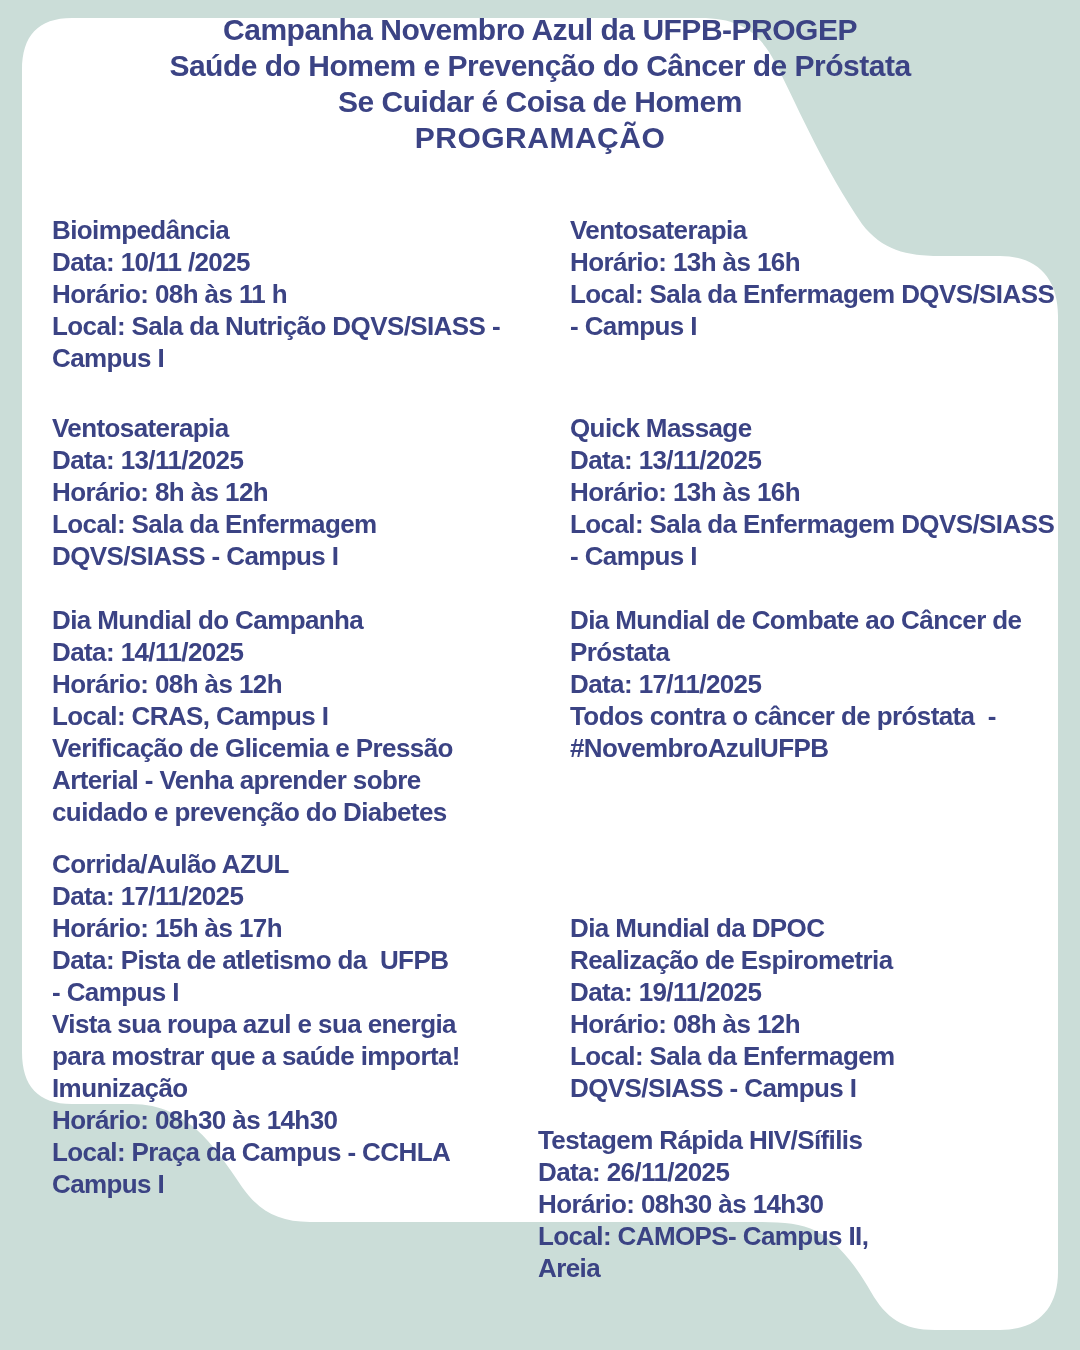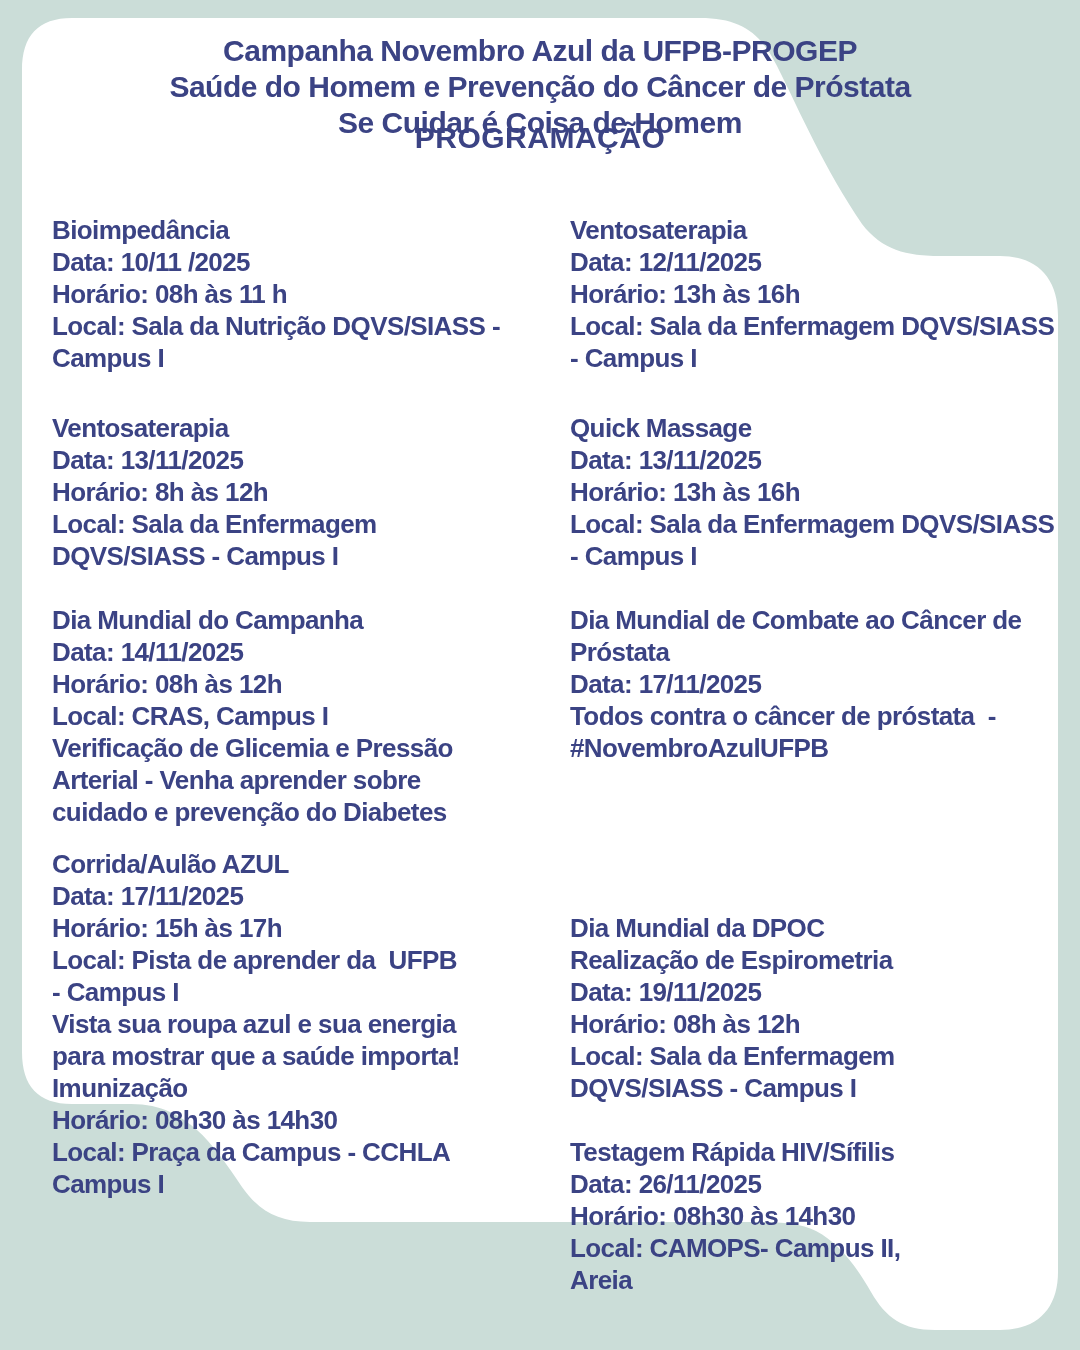--- a/index.html
+++ b/index.html
@@ -4,21 +4,21 @@
 <style>
   :root { --bg:#cbddd8; --card:#ffffff; --ink:#3b4384; }
   * { margin:0; padding:0; box-sizing:border-box; }
   body { background:#888; font-family:"Liberation Sans", sans-serif; }
   .canvas {
     position:relative; width:1080px; height:1350px;
     background:var(--bg); overflow:hidden; margin:0 auto;
   }
   .card-shape { position:absolute; left:0; top:0; width:1080px; height:1350px; }
   .title-block {
-    position:absolute; left:0; top:33px; width:1080px;
+    position:absolute; left:0; top:12px; width:1080px;
     text-align:center; color:var(--ink);
     font-size:30px; line-height:36px; font-weight:bold; letter-spacing:-0.5px;
   }
   .program-heading {
     position:absolute; left:0; top:121px; width:1080px;
     text-align:center; color:var(--ink);
     font-size:30px; line-height:34px; font-weight:bold; letter-spacing:0.5px;
   }
   .event-block { position:absolute; color:var(--ink); }
   .event-line {
@@ -27,21 +27,21 @@
   }
   .pos-l1 { left:52px;  top:214px; }
   .pos-r1 { left:570px; top:214px; }
   .pos-l2 { left:52px;  top:412px; }
   .pos-r2 { left:570px; top:412px; }
   .pos-l3 { left:52px;  top:604px; }
   .pos-r3 { left:570px; top:604px; }
   .pos-l4 { left:52px;  top:848px; }
   .pos-r4 { left:570px; top:866px;margin-top:46px; }
   .pos-l5 { left:52px;  top:1072px; }
-  .pos-r5 { left:570px; top:1124px;margin-top:12px; }
+  .pos-r5 { left:538px; top:1124px; }
 </style>
 </head>
 <body>
 
 <div class="canvas">
 
   <svg class="card-shape" viewBox="0 0 1080 1350" xmlns="http://www.w3.org/2000/svg" aria-hidden="true">
     <path style="fill:var(--card,#ffffff)" d="M 72 18
              L 700 18
              C 742 18 761 34 777 66
@@ -76,21 +76,20 @@
 
   <div class="event-block pos-l1">
       <div class="event-line">Bioimpedância</div>
       <div class="event-line">Data: 10/11 /2025</div>
       <div class="event-line">Horário: 08h às 11 h</div>
       <div class="event-line">Local: Sala da Nutrição DQVS/SIASS -</div>
       <div class="event-line">Campus I</div>
     </div>
   <div class="event-block pos-r1">
       <div class="event-line">Ventosaterapia</div>
-      <div class="event-line">Data: 12/11/2025</div>
       <div class="event-line">Horário: 13h às 16h</div>
       <div class="event-line">Local: Sala da Enfermagem DQVS/SIASS</div>
       <div class="event-line">- Campus I</div>
     </div>
   <div class="event-block pos-l2">
       <div class="event-line">Ventosaterapia</div>
       <div class="event-line">Data: 13/11/2025</div>
       <div class="event-line">Horário: 8h às 12h</div>
       <div class="event-line">Local: Sala da Enfermagem</div>
       <div class="event-line">DQVS/SIASS - Campus I</div>
@@ -115,21 +114,21 @@
       <div class="event-line">Dia Mundial de Combate ao Câncer de</div>
       <div class="event-line">Próstata</div>
       <div class="event-line">Data: 17/11/2025</div>
       <div class="event-line">Todos contra o câncer de próstata  -</div>
       <div class="event-line">#NovembroAzulUFPB</div>
     </div>
   <div class="event-block pos-l4">
       <div class="event-line">Corrida/Aulão AZUL</div>
       <div class="event-line">Data: 17/11/2025</div>
       <div class="event-line">Horário: 15h às 17h</div>
-      <div class="event-line">Local: Pista de aprender da  UFPB</div>
+      <div class="event-line">Data: Pista de atletismo da  UFPB</div>
       <div class="event-line">- Campus I</div>
       <div class="event-line">Vista sua roupa azul e sua energia</div>
       <div class="event-line">para mostrar que a saúde importa!</div>
     </div>
   <div class="event-block pos-r4">
       <div class="event-line">Dia Mundial da DPOC</div>
       <div class="event-line">Realização de Espirometria</div>
       <div class="event-line">Data: 19/11/2025</div>
       <div class="event-line">Horário: 08h às 12h</div>
       <div class="event-line">Local: Sala da Enfermagem</div>

